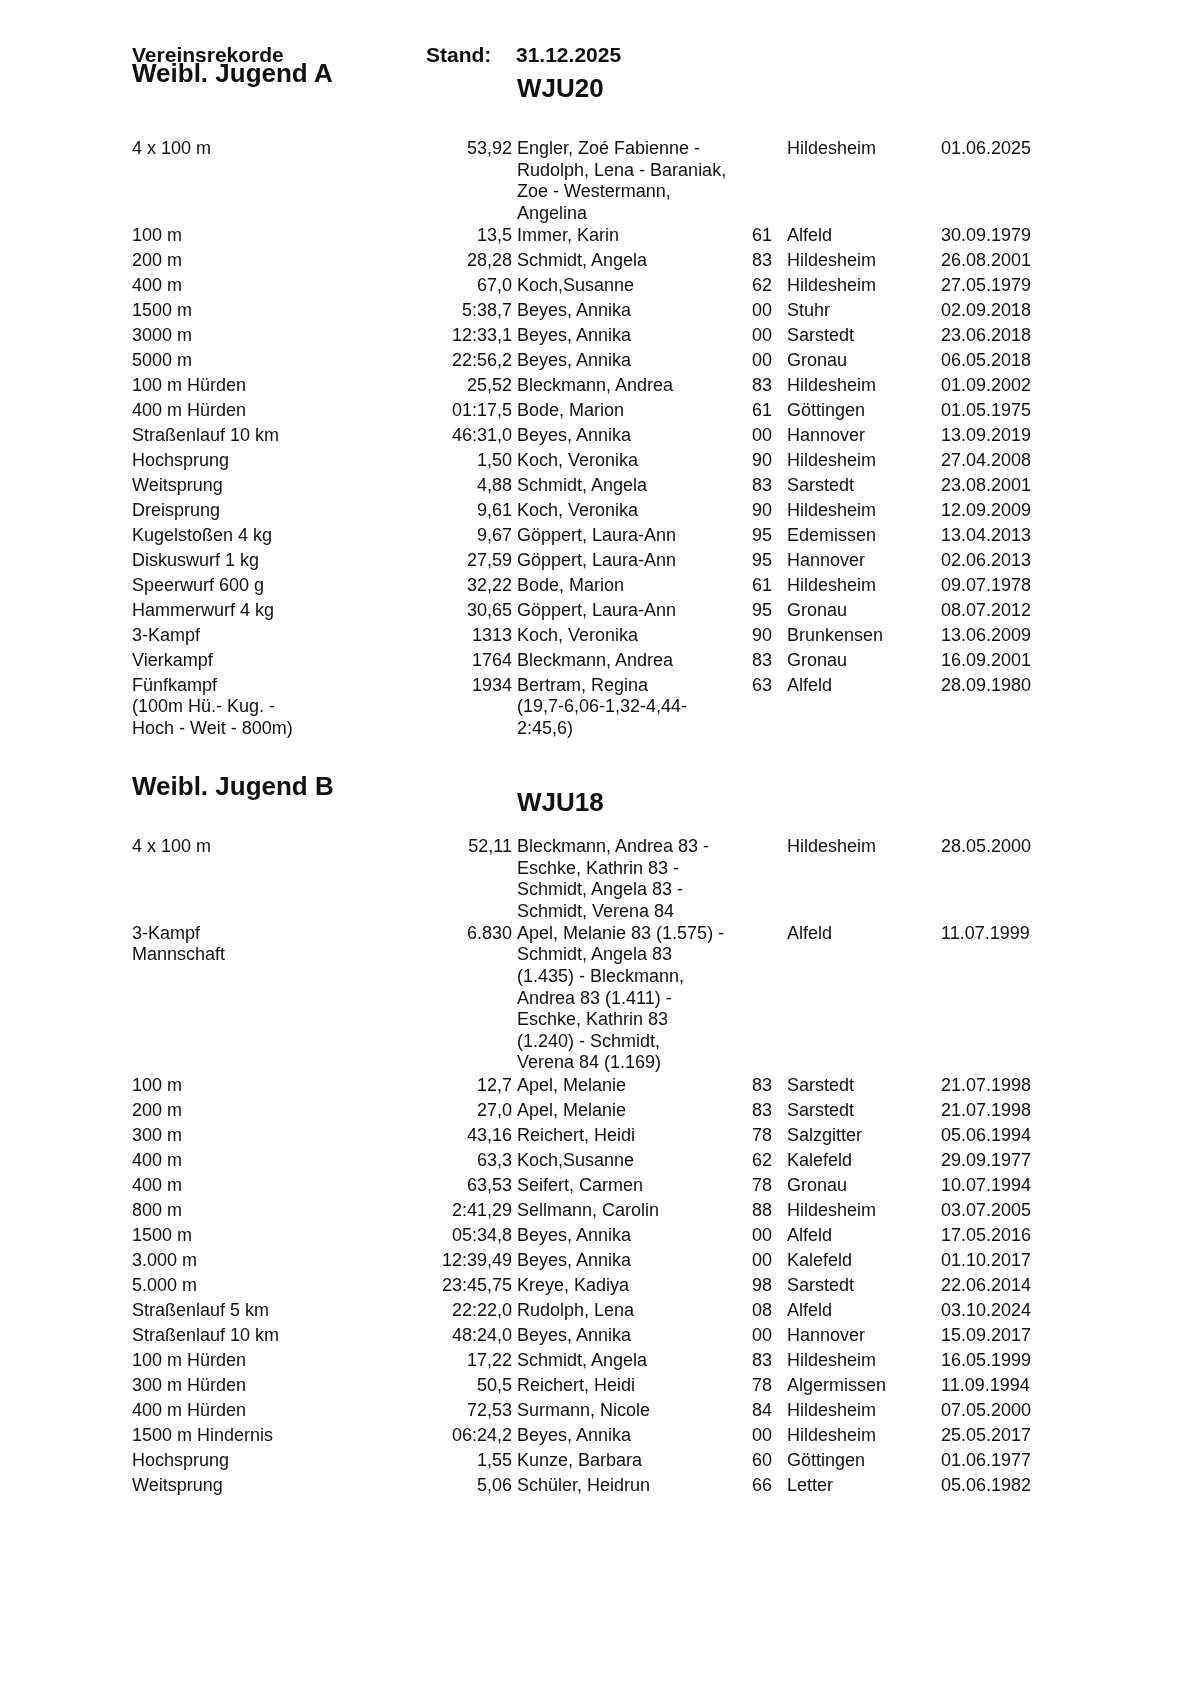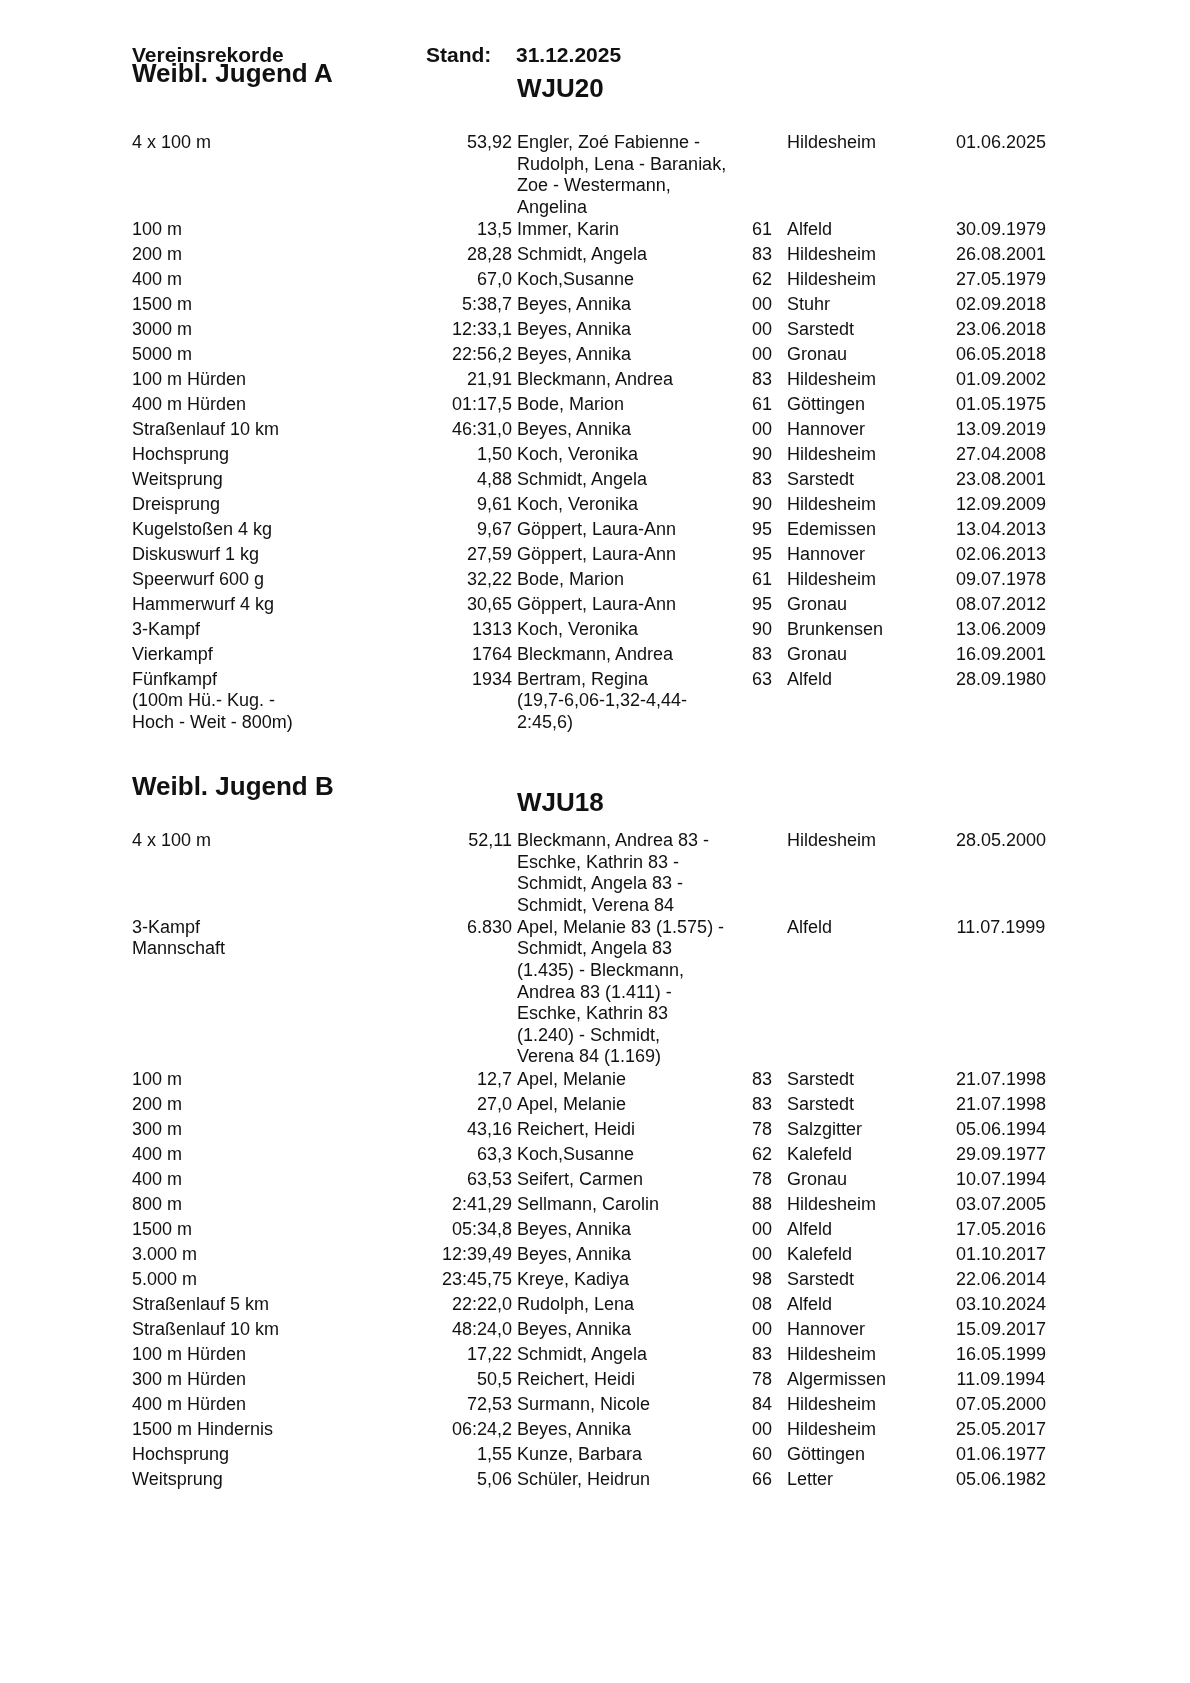--- a/index.html
+++ b/index.html
@@ -7,31 +7,31 @@
     width: 1190px; height: 1683px; position: relative; overflow: hidden;
     font-family: "Liberation Sans", sans-serif; color: #111111;
   }
   .page { position: absolute; left: 0; top: 0; width: 1190px; }
   .hdr-small {
     position: absolute; top: 43px; font-size: 21px; font-weight: bold; line-height: 24px;
   }
   .hdr-big {
     position: absolute; font-size: 26px; font-weight: bold; line-height: 30px;
   }
-  .section { position: absolute; left: 0; width: 1074px; }
+  .section { position: absolute; left: 0; width: 1074px; margin-top: 6px; }
   .row {
     position: relative; display: flex; font-size: 18px; line-height: 21.6px;
     min-height: 25px; box-sizing: border-box; padding-top: 1px;
   }
   .c-disc { position: absolute; left: 132px; width: 300px; white-space: pre-line; }
   .c-perf { position: absolute; left: 412px; width: 100px; text-align: right; }
   .c-name { position: absolute; left: 517px; width: 225px; white-space: pre-line; }
   .c-year { position: absolute; left: 742px; width: 30px; text-align: right; }
   .c-place { position: absolute; left: 787px; width: 150px; }
-  .c-date { position: absolute; left: 941px; width: 120px; text-align: center; }
+  .c-date { position: absolute; left: 941px; width: 120px; }
 </style>
 </head>
 <body>
 
 <div class="page">
   <div class="hdr-small" style="left:132px;">Vereinsrekorde</div>
   <div class="hdr-small" style="left:426px;">Stand:</div>
   <div class="hdr-small" style="left:516px;">31.12.2025</div>
 
   <div class="hdr-big" style="left:132px; top:58px;">Weibl. Jugend A</div>
@@ -91,21 +91,21 @@
       <div class="row" style="height: 25px;">
         <span class="c-disc">5000 m</span>
         <span class="c-perf">22:56,2</span>
         <span class="c-name">Beyes, Annika</span>
         <span class="c-year">00</span>
         <span class="c-place">Gronau</span>
         <span class="c-date">06.05.2018</span>
       </div>
       <div class="row" style="height: 25px;">
         <span class="c-disc">100 m Hürden</span>
-        <span class="c-perf">21,91</span>
+        <span class="c-perf">25,52</span>
         <span class="c-name">Bleckmann, Andrea</span>
         <span class="c-year">83</span>
         <span class="c-place">Hildesheim</span>
         <span class="c-date">01.09.2002</span>
       </div>
       <div class="row" style="height: 25px;">
         <span class="c-disc">400 m Hürden</span>
         <span class="c-perf">01:17,5</span>
         <span class="c-name">Bode, Marion</span>
         <span class="c-year">61</span>

